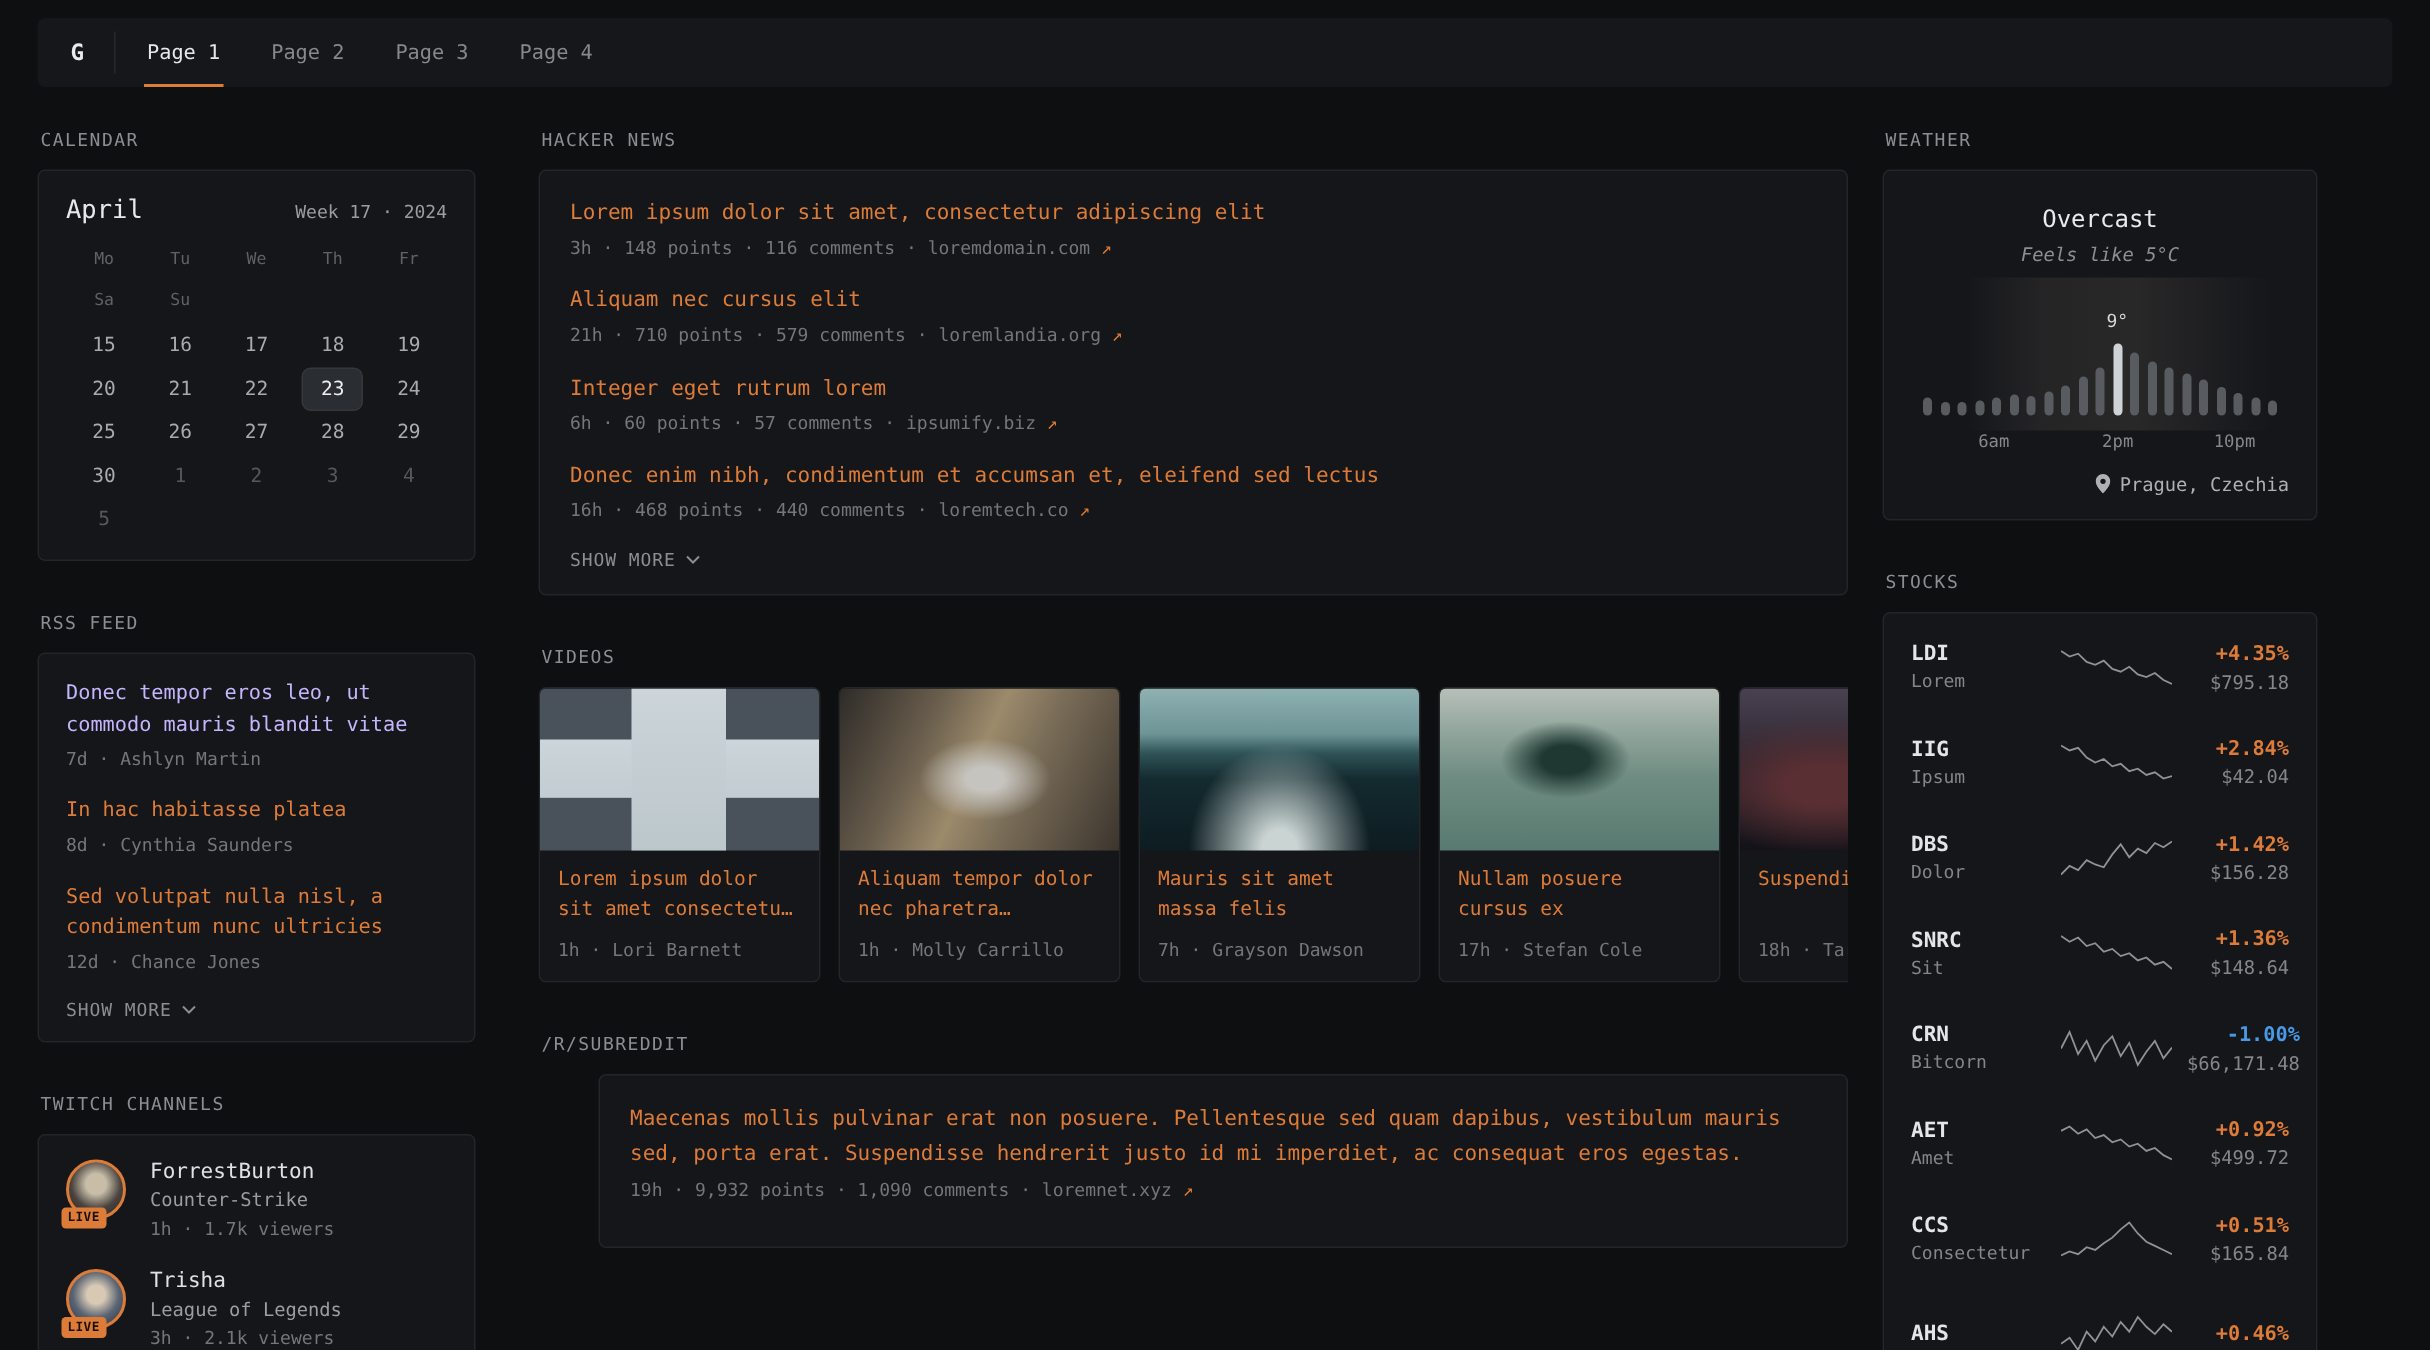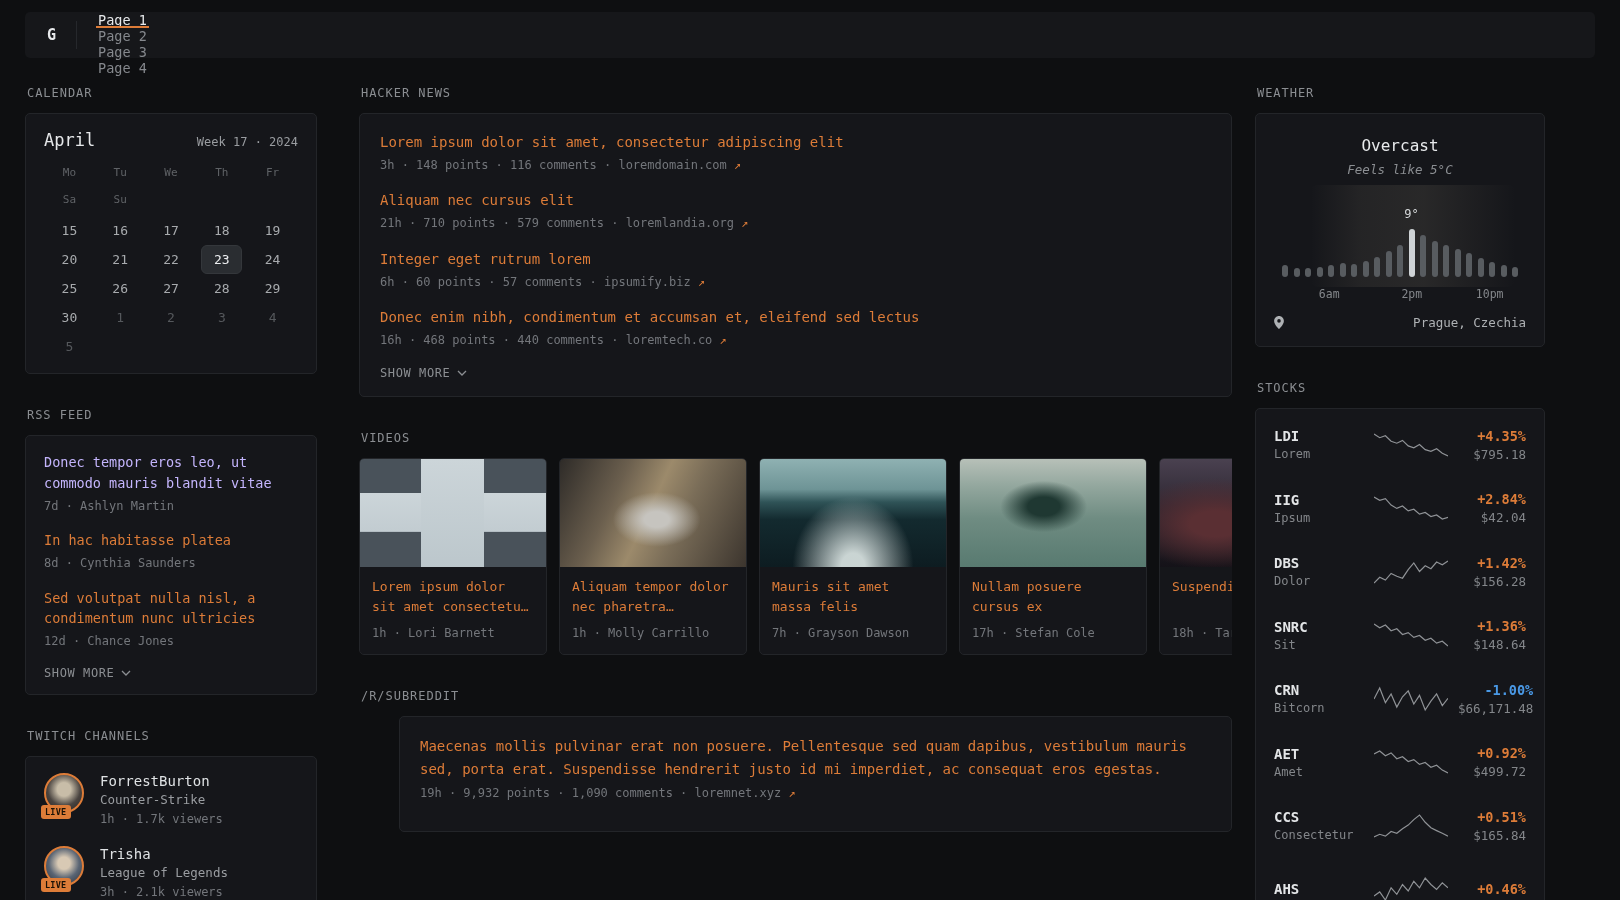--- a/index.html
+++ b/index.html
@@ -8,21 +8,21 @@
   body{
     width:1620px; height:900px; overflow:hidden;
     background:#0e0f11; color:#d0d3d6;
     font-family:"DejaVu Sans Mono", monospace; font-size:13px;
   }
   
   .topbar{ margin:12px 25px 0; height:46px; background:#16171a; border-radius:5px;
     display:flex; align-items:center; padding-left:22px; }
   .logo{ color:#e8eaec; font-size:15px; font-weight:bold; padding-right:20px;
     border-right:1px solid #26282c; height:60%; display:flex; align-items:center; }
-  .tabs{ display:flex; height:100%; margin-left:4px;flex-direction:column; }
+  .tabs{ display:flex; height:100%; margin-left:4px; }
   .tab{ position:relative; display:flex; align-items:center; padding:0 17px;
     color:#85888d; font-size:13.5px; cursor:pointer; }
   .tab.active{ color:#e6e8ea; }
   .tab.active::after{ content:""; position:absolute; left:15px; right:15px; bottom:0;
     height:2px; background:var(--accent); }
   
   .layout{ display:flex; margin:28px 25px 0; align-items:flex-start; }
   .col-left{ width:292px; margin-right:42px; flex:none; }
   .col-mid{ width:873px; margin-right:23px; flex:none; }
   .col-right{ width:290px; flex:none; }
@@ -102,21 +102,21 @@
     border-radius:8px;
     background:linear-gradient(90deg, rgba(240,224,190,0) 0%, rgba(240,224,190,.07) 25%,
       rgba(240,224,190,.09) 55%, rgba(240,224,190,0) 100%); }
   .w-col{ position:relative; display:flex; flex-direction:column; align-items:center; justify-content:flex-end; }
   .w-bar{ width:6px; border-radius:3px; background:#585c60; }
   .w-bar.peak{ background:#cfd3d6; }
   .w-peak{ position:absolute; left:50%; transform:translateX(-50%); white-space:nowrap;
     font-size:12px; color:#d6d9db; }
   .w-times{ position:relative; height:16px; margin:10px 8px 0; }
   .w-time{ position:absolute; transform:translateX(-50%); font-size:11.5px; color:#84878b; }
-  .w-loc{ display:flex; justify-content:space-between; align-items:center; gap:6px; margin-top:12px;
+  .w-loc{ display:flex; justify-content:flex-end; align-items:center; gap:6px; margin-top:12px;
     color:#aeb1b4; font-size:12.5px; }
   .pin{ color:#aeb1b4; display:inline-flex; }
   
   .stocks-card{ padding:4px 18px; }
   .stock-row{ display:flex; align-items:center; height:63.5px; cursor:pointer; }
   .s-left{ width:90px; flex:none; }
   .s-ticker{ font-size:14px; font-weight:bold; color:#e3e5e7; }
   .s-name{ font-size:12px; color:#83868a; margin-top:3px; }
   .spark{ flex:none; margin:0 10px; }
   .s-right{ flex:1; text-align:right; }

